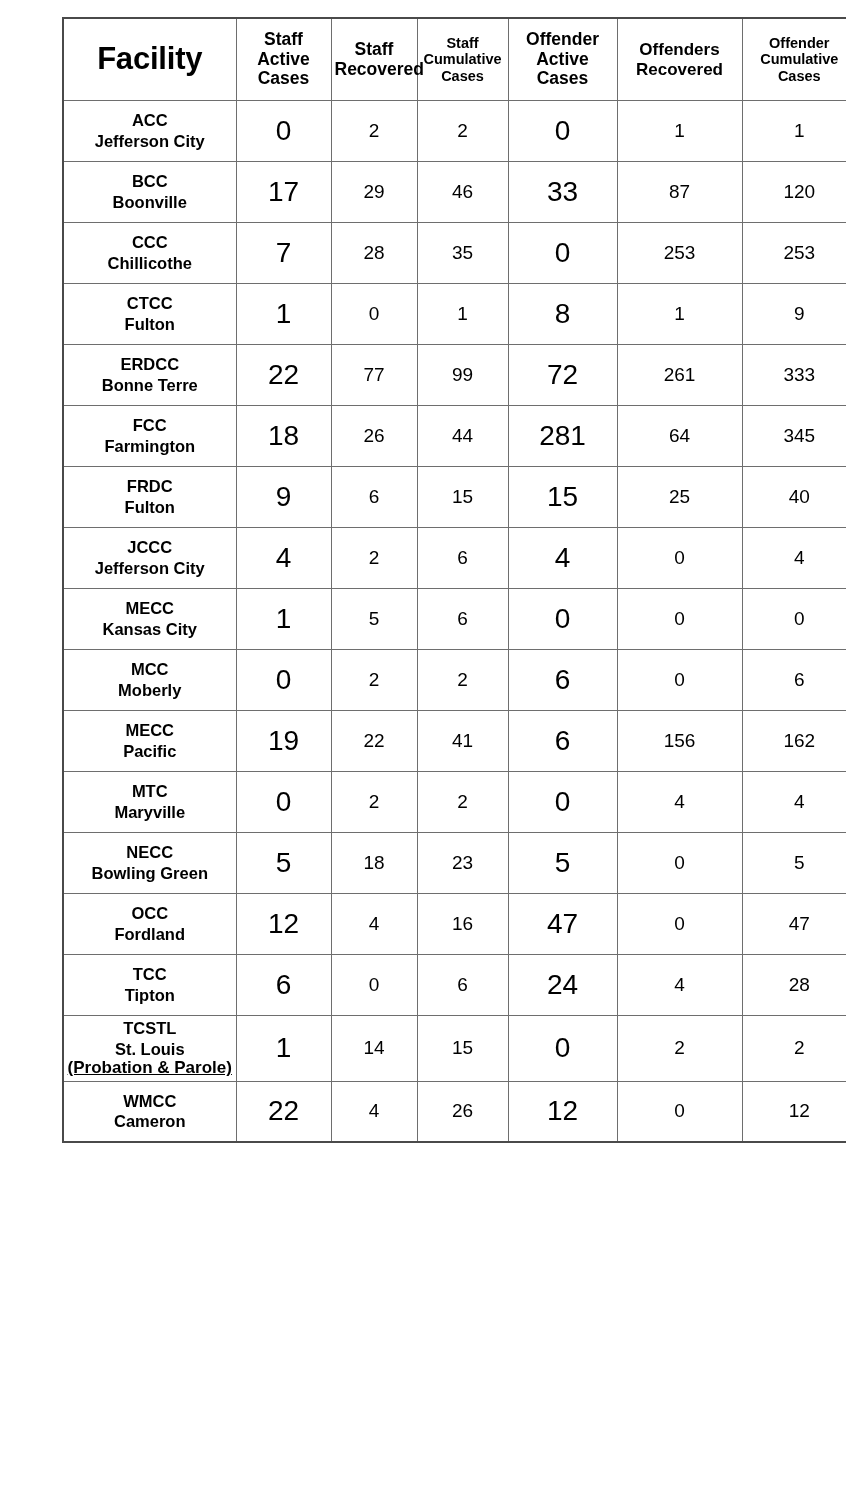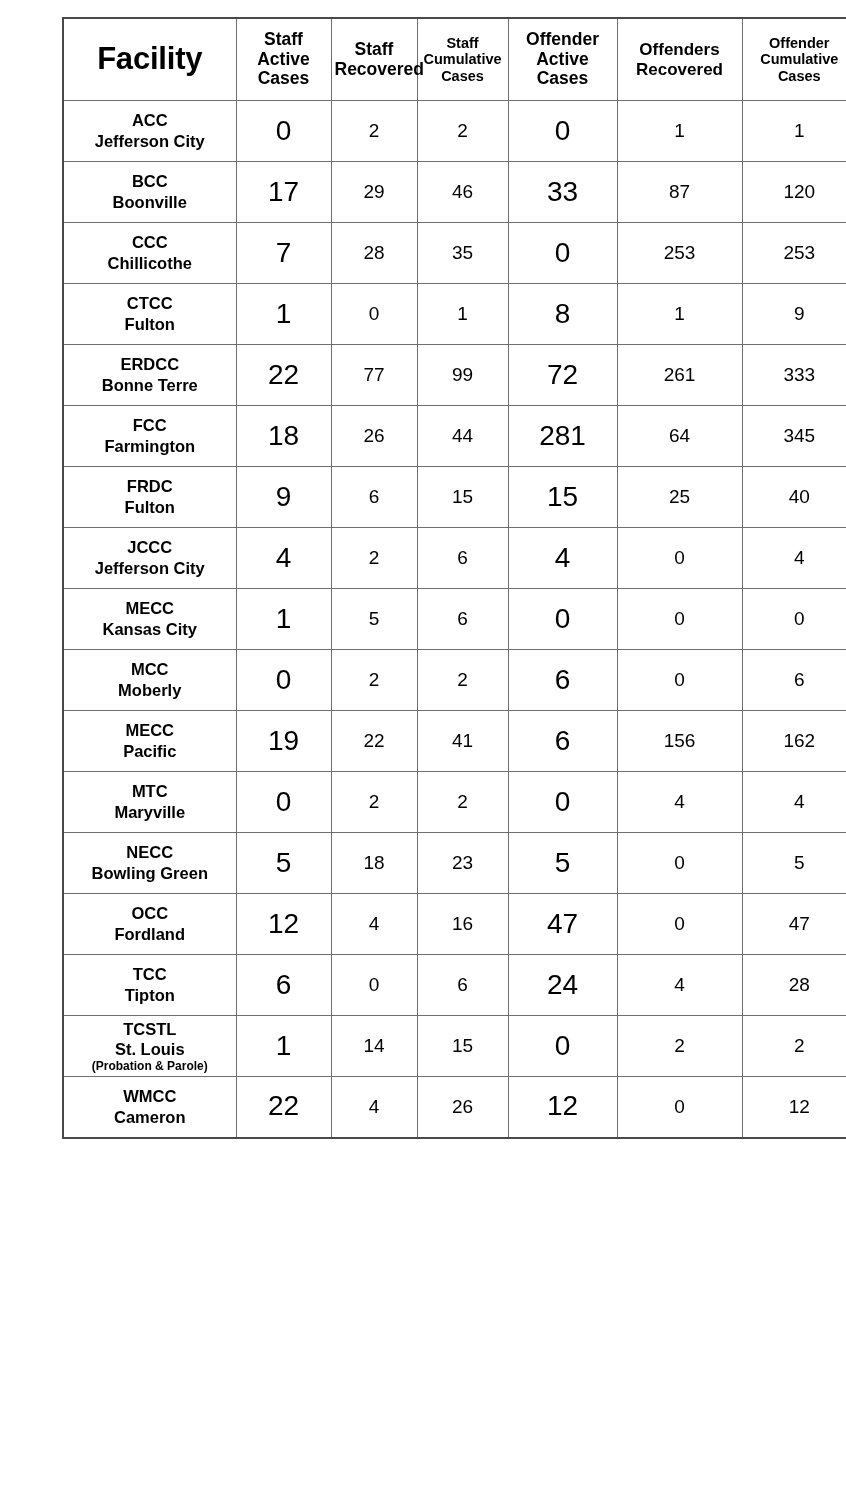--- a/index.html
+++ b/index.html
@@ -85,24 +85,25 @@
   }
 
   td.facility-cell {
     font-size: 16.5px;
     font-weight: bold;
     line-height: 1.25;
     text-align: center;
   }
   td.facility-cell .sub-note {
     display: block;
-    font-size: 12px;
+    font-size: 17px;
     font-weight: bold;
     line-height: 1.2;
     margin-top: -1px;
+    text-decoration: underline;
   }
 
   td.num-big   { font-size: 28px; font-weight: normal; }
   td.num-small { font-size: 19px; font-weight: normal; }
 </style>
 </head>
 <body>
 
 <div class="sheet">
   <div class="table-wrap">

